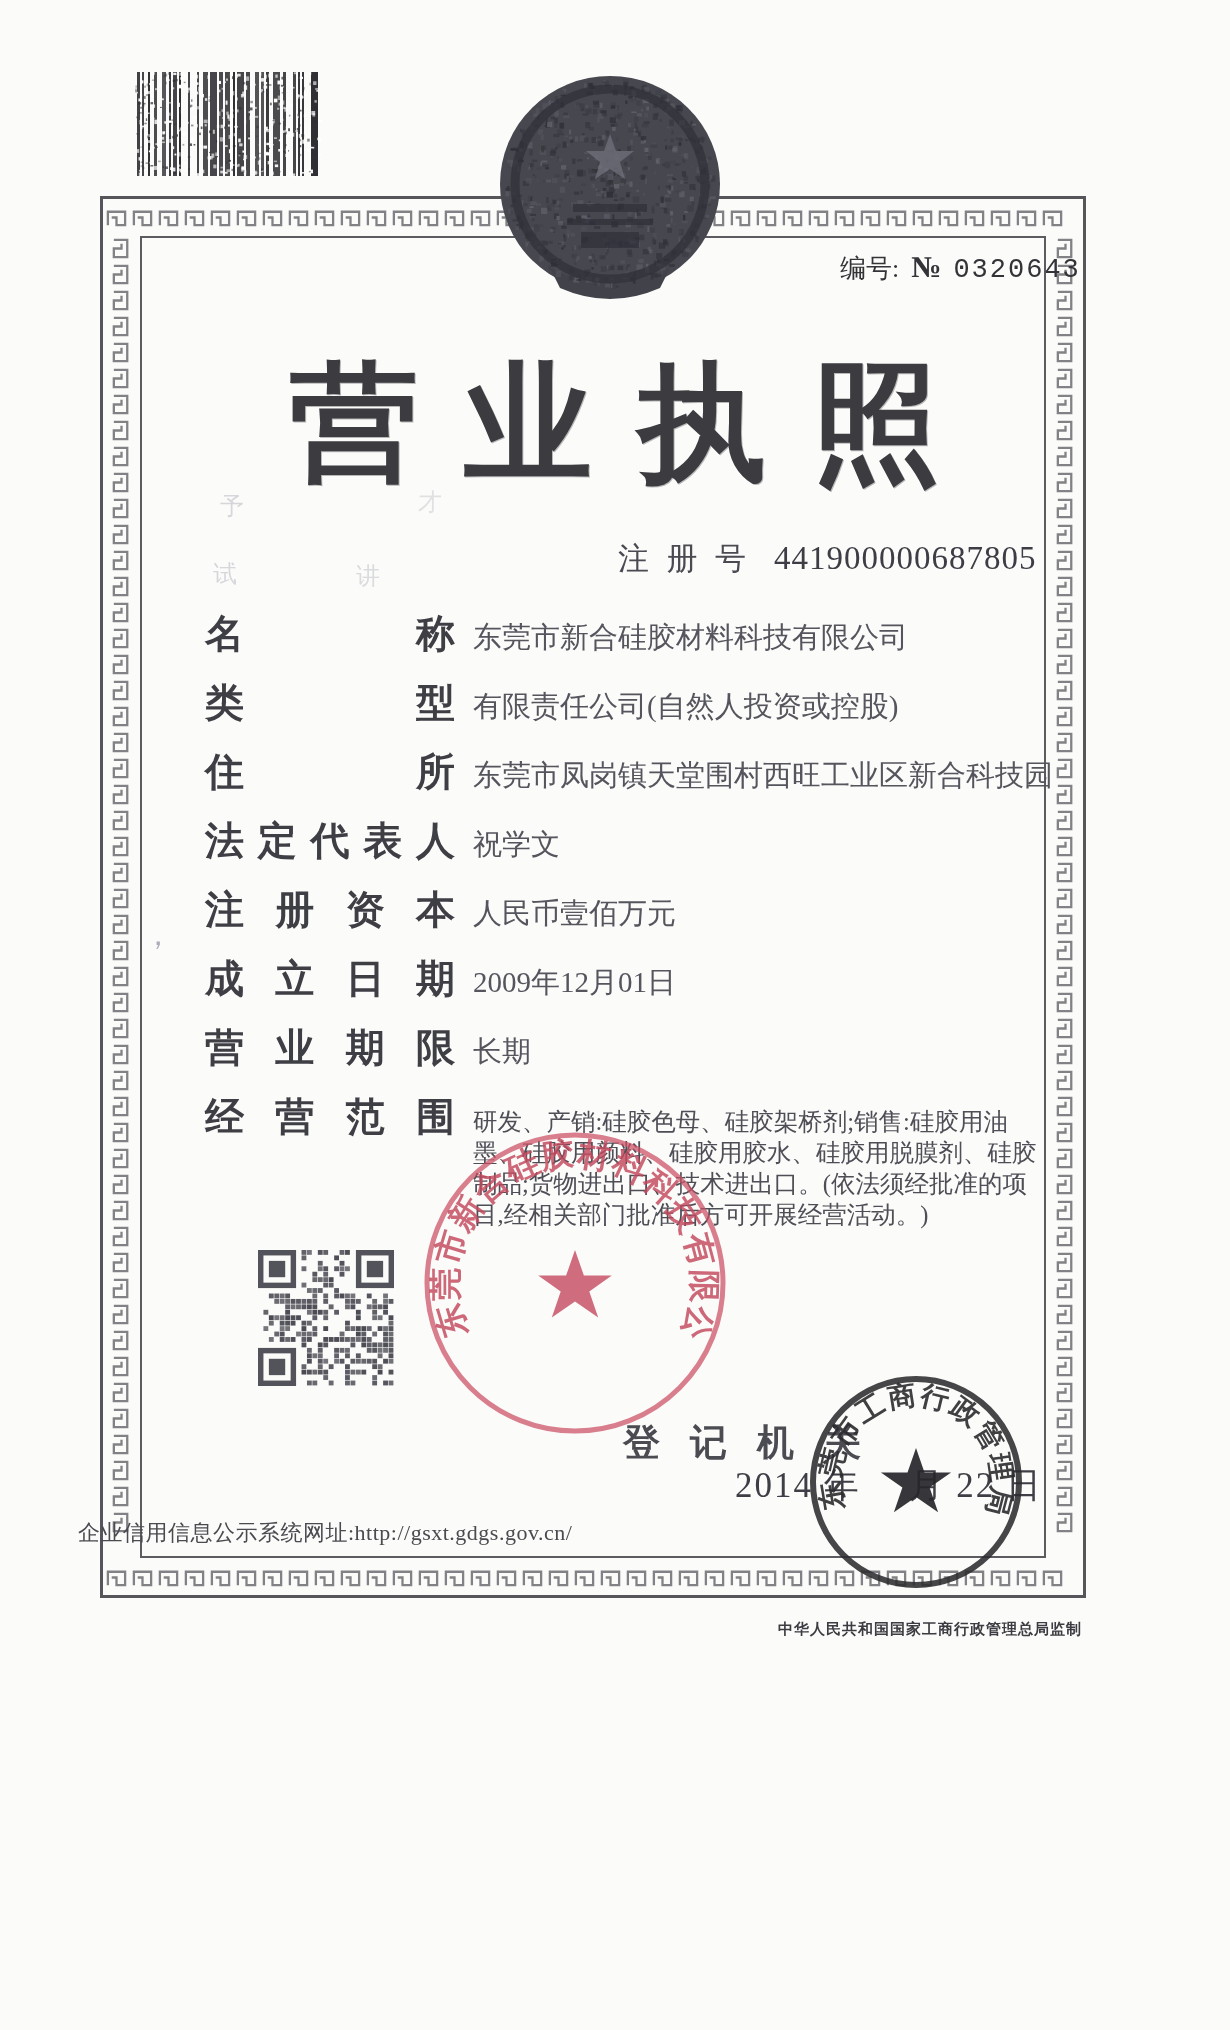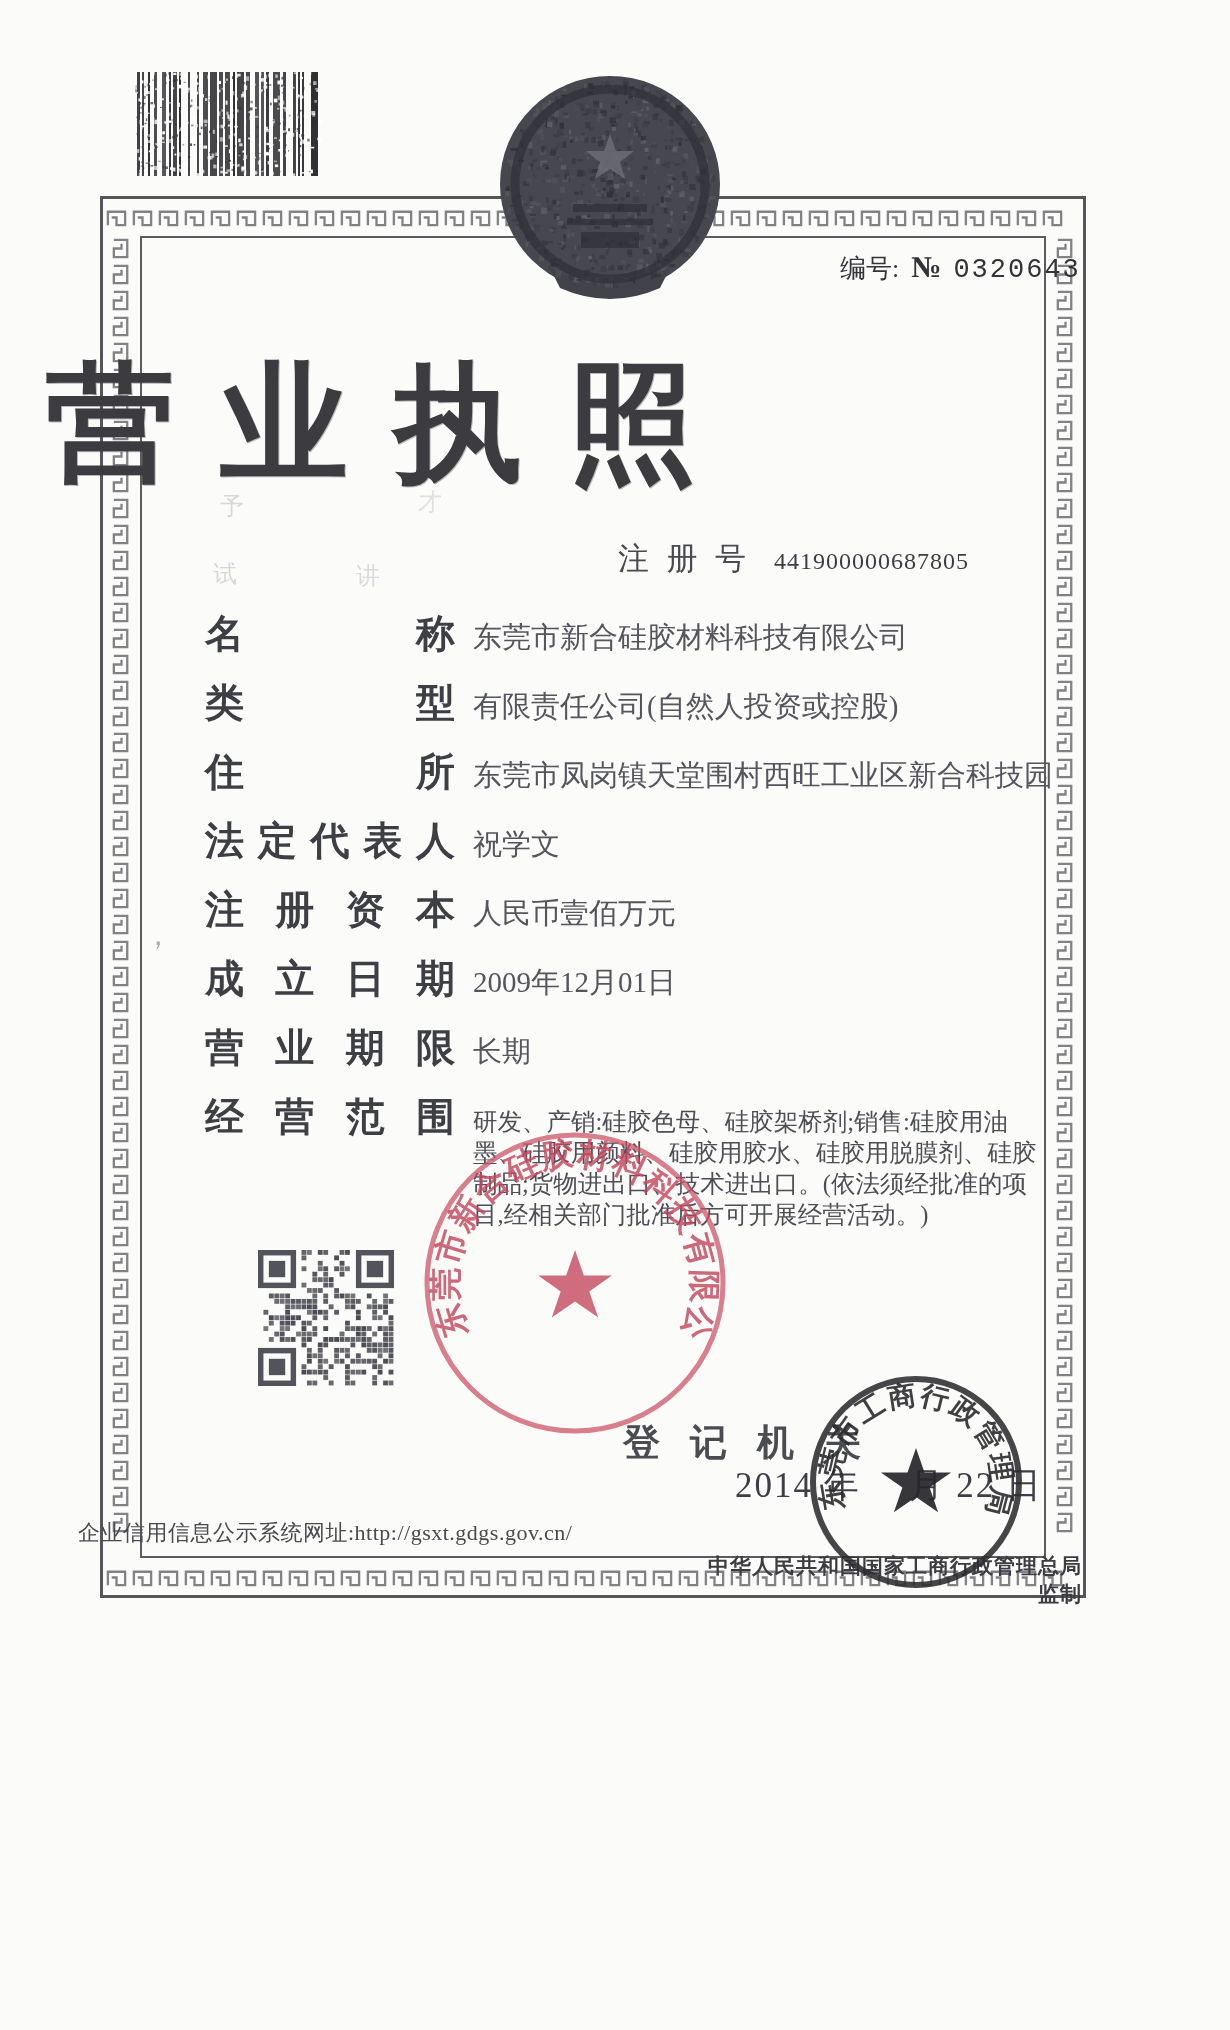--- a/index.html
+++ b/index.html
@@ -24,49 +24,49 @@
   .frame-inner{position:absolute;inset:40px;border:2px solid #5c5c60;}
 
   
   .barcode{left:135px;top:70px;width:192px;height:110px;z-index:2;}
   .emblem{left:495px;top:72px;width:230px;height:230px;z-index:3;}
 
   .serial{left:840px;top:250px;z-index:4;font-size:26px;color:#333338;display:flex;align-items:baseline;gap:12px;}
   .serial .no-mark{font-weight:700;font-size:30px;}
   .serial .no-digits{font-family:"Liberation Mono","DejaVu Sans Mono",monospace;font-size:27px;letter-spacing:2px;}
 
-  .title{left:0;right:0;top:338px;z-index:4;text-align:left;
+  .title{left:0;right:0;top:338px;z-index:4;text-align:center;
     font-size:128px;font-weight:800;letter-spacing:46px;padding-left:46px;
     color:#3b3b40;text-shadow:1px 1px 0 rgba(60,60,65,.35);}
 
   .regno{left:618px;top:538px;z-index:4;display:flex;align-items:baseline;gap:28px;}
   .regno .lbl{width:128px;display:flex;justify-content:space-between;font-size:31px;color:#4a4a52;}
-  .regno .num{font-size:24px;letter-spacing:1px;color:#3d3d46;}
+  .regno .num{font-size:33px;letter-spacing:1px;color:#3d3d46;}
 
   
   .fields{left:205px;top:612px;width:860px;z-index:4;}
   .frow{display:flex;align-items:baseline;margin-bottom:25px;}
   .frow .flabel{flex:0 0 250px;display:flex;justify-content:space-between;
     font-size:39px;font-weight:600;color:#3e3e45;line-height:44px;}
   .frow .fvalue{margin-left:18px;font-size:29px;color:#55555e;line-height:38px;}
   .frow.scope .fvalue{font-size:24.5px;line-height:31px;width:572px;margin-top:0;color:#4e4e57;}
 
   
   .qr{left:258px;top:1250px;width:136px;height:136px;z-index:3;}
   .red-seal{left:420px;top:1128px;width:310px;height:310px;z-index:6;}
   .black-seal{left:806px;top:1372px;width:220px;height:220px;z-index:7;}
   .registry{left:606px;top:1418px;z-index:4;font-size:37px;font-weight:600;
     letter-spacing:30px;color:#4b4b52;margin-left:17px;}
   .issue-date{left:735px;top:1462px;z-index:5;font-size:35px;color:#3e3e46;letter-spacing:2px;}
 
   
   .footer-left{left:78px;top:1518px;z-index:2;font-size:22px;color:#4a4a50;
     font-family:Liberation Serif, serif;letter-spacing:.5px;}
-  .footer-right{left:690px;top:1552px;width:392px;z-index:2;text-align:right;
-    font-size:21px;font-weight:700;color:#3c3c42;letter-spacing:1px;}
+  .footer-right{left:690px;top:1620px;width:392px;z-index:2;text-align:right;
+    font-size:15px;font-weight:700;color:#3c3c42;letter-spacing:1px;}
 
   
   .artifact{z-index:2;color:#6b6f84;font-size:24px;}
   .a1{left:220px;top:490px;opacity:.25;}
   .a2{left:418px;top:486px;opacity:.18;}
   .a3{left:213px;top:558px;opacity:.25;}
   .a4{left:356px;top:560px;opacity:.22;}
   .a5{left:143px;top:915px;opacity:.55;font-size:30px;}
 </style>
 </head>

